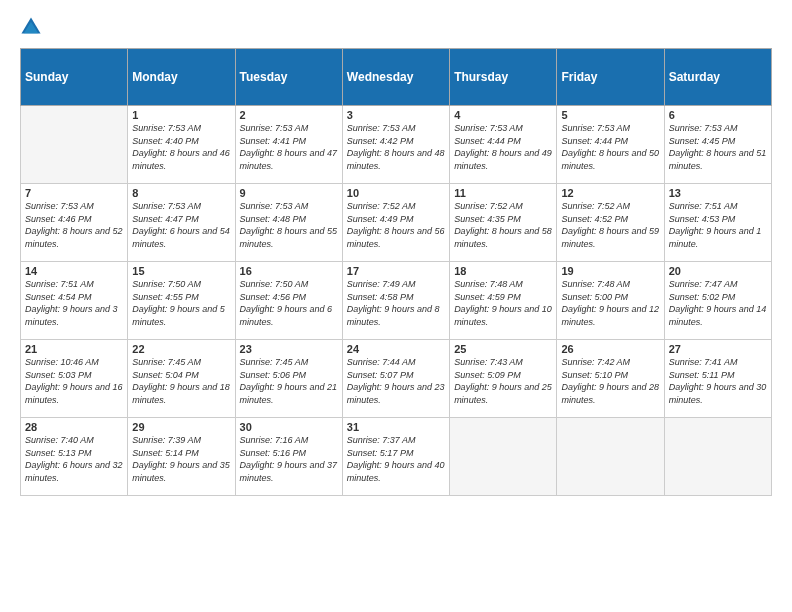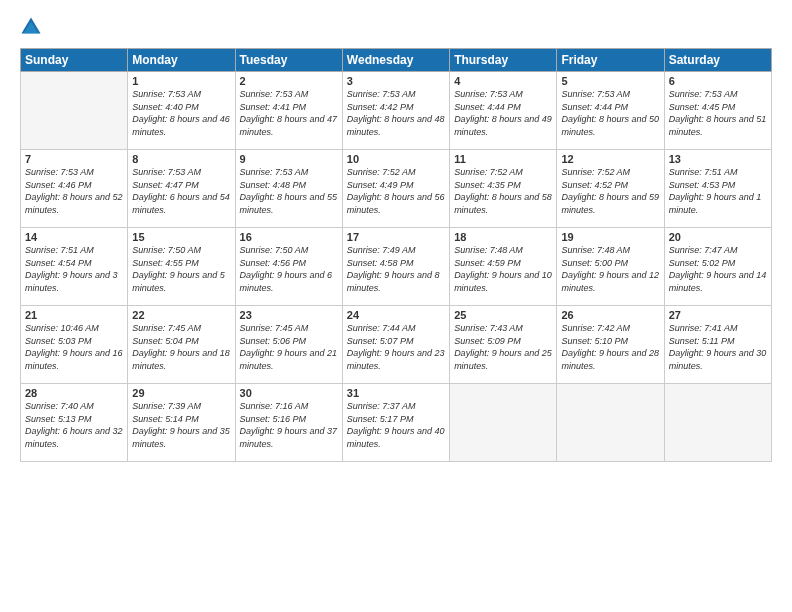--- a/index.html
+++ b/index.html
@@ -45,21 +45,21 @@
     table {
       width: 100%;
       border-collapse: collapse;
       table-layout: fixed;
     }
     th {
       background-color: #1a6faf;
       color: #fff;
       font-size: 12px;
       font-weight: bold;
-      padding: 4px 4px;
+      padding: 21px 4px;
       text-align: left;
       border: 1px solid #aaa;
     }
     td {
       vertical-align: top;
       border: 1px solid #ccc;
       padding: 3px 4px;
       font-size: 9.5px;
       color: #333;
       height: 78px;

